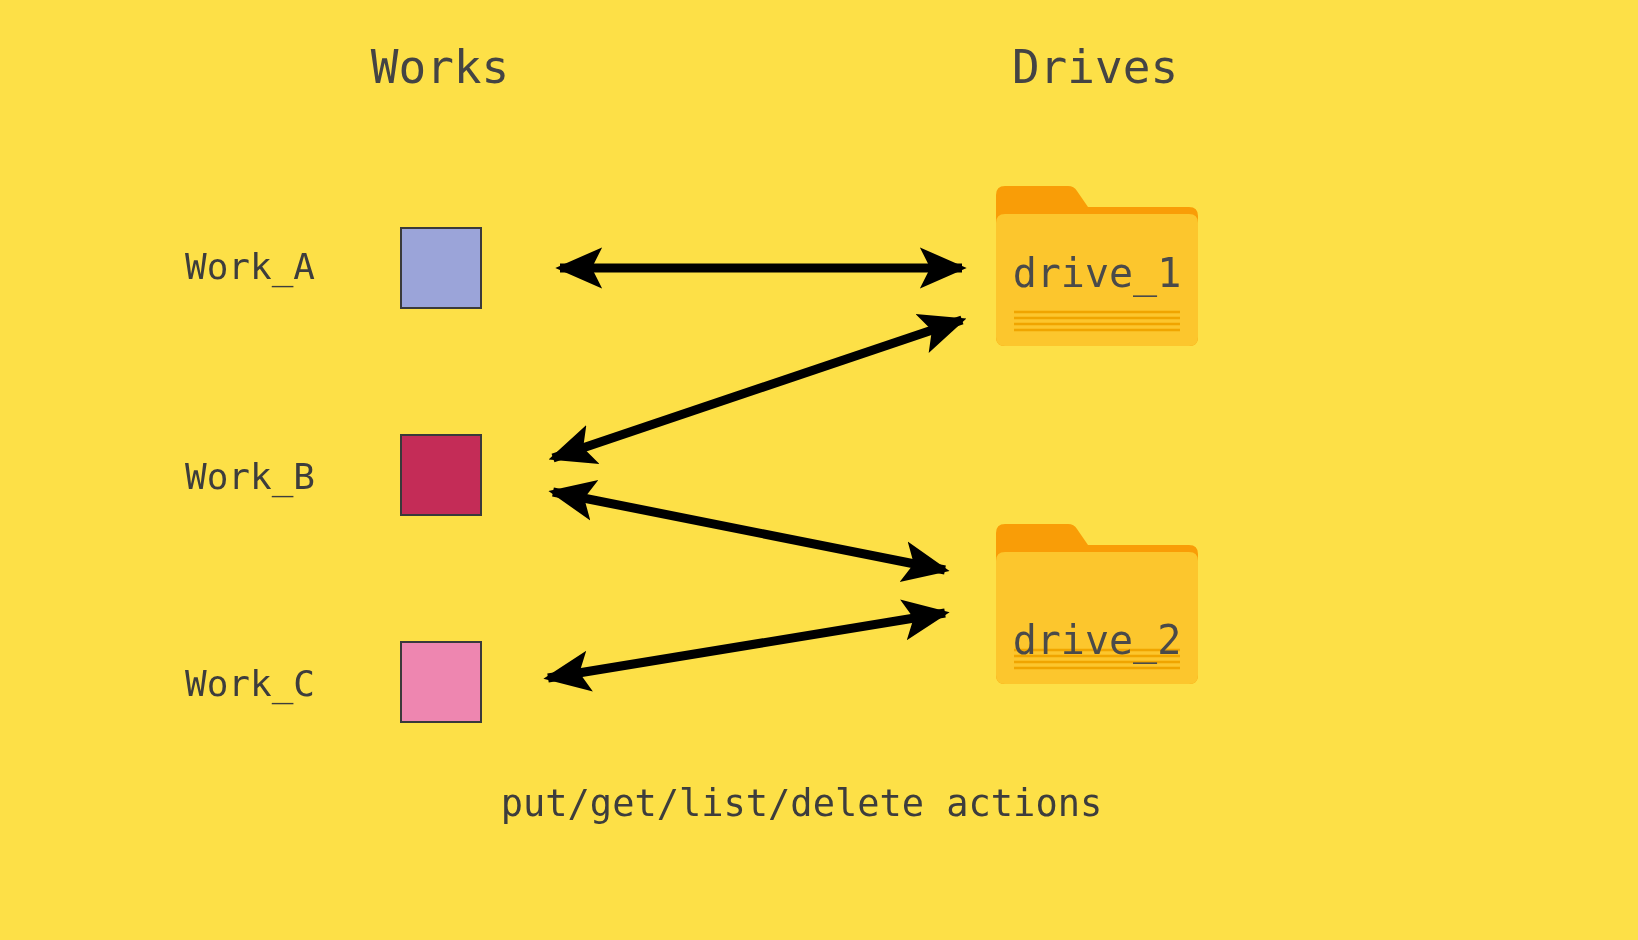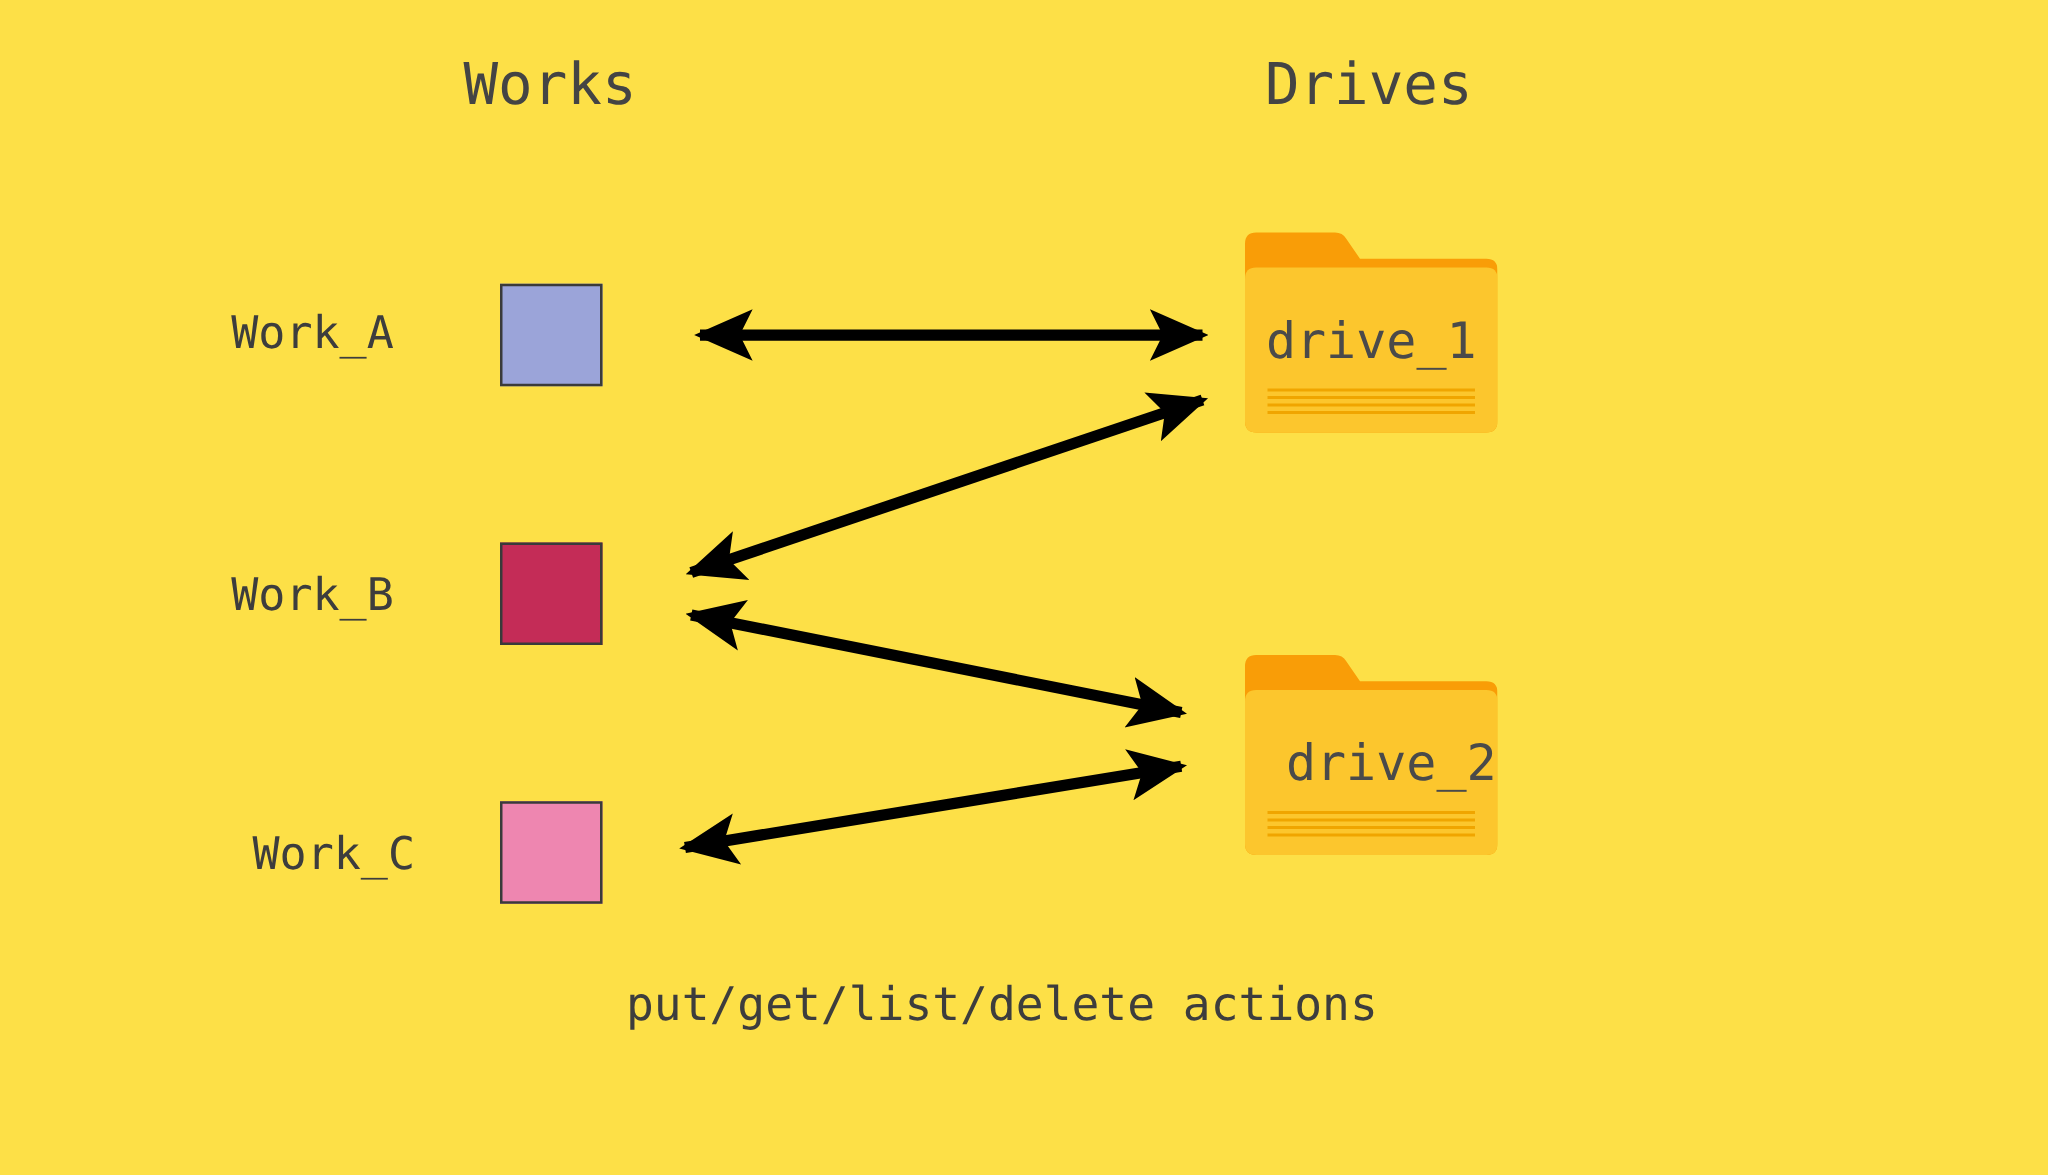--- a/index.html
+++ b/index.html
@@ -33,21 +33,21 @@
     position: absolute;
     font-family: "DejaVu Sans Mono", monospace;
     font-size: 36px;
     color: #3d3d3d;
     white-space: nowrap;
     text-align: right;
     width: 220px;
   }
   #work-label-0 { left: 95px; top: 246px; }
   #work-label-1 { left: 95px; top: 456px; }
-  #work-label-2 { left: 112px; top: 663px; }
+  #work-label-2 { left: 95px; top: 663px; }
 
   .work-swatch {
     position: absolute;
     width: 82px;
     height: 82px;
     border: 2px solid #3a3a3a;
     box-sizing: border-box;
   }
   #work-swatch-0 { left: 400px; top: 227px; }
   #work-swatch-1 { left: 400px; top: 434px; }
@@ -65,21 +65,21 @@
     position: absolute;
     font-family: "DejaVu Sans Mono", monospace;
     font-size: 40px;
     color: #4a4a4a;
     white-space: nowrap;
     text-align: center;
     width: 202px;
     pointer-events: none;
   }
   #folder-label-0 { left: 996px; top: 250px; }
-  #folder-label-1 { left: 996px; top: 588px; padding-left: 16px; }
+  #folder-label-1 { left: 996px; top: 617px; }
 
   #caption {
     position: absolute;
     left: 0px;
     top: 782px;
     width: 1545px;
     text-align: center;
     font-family: "DejaVu Sans Mono", monospace;
     font-size: 37px;
     color: #3d3d3d;

